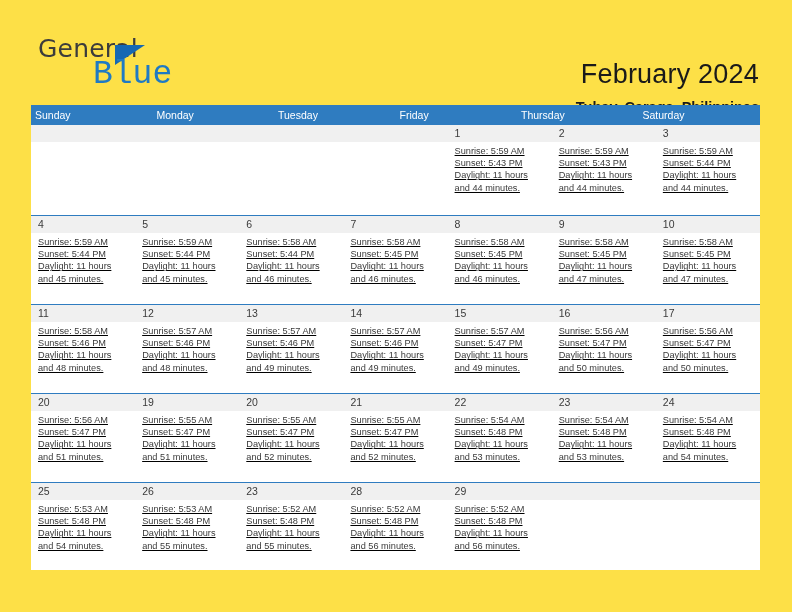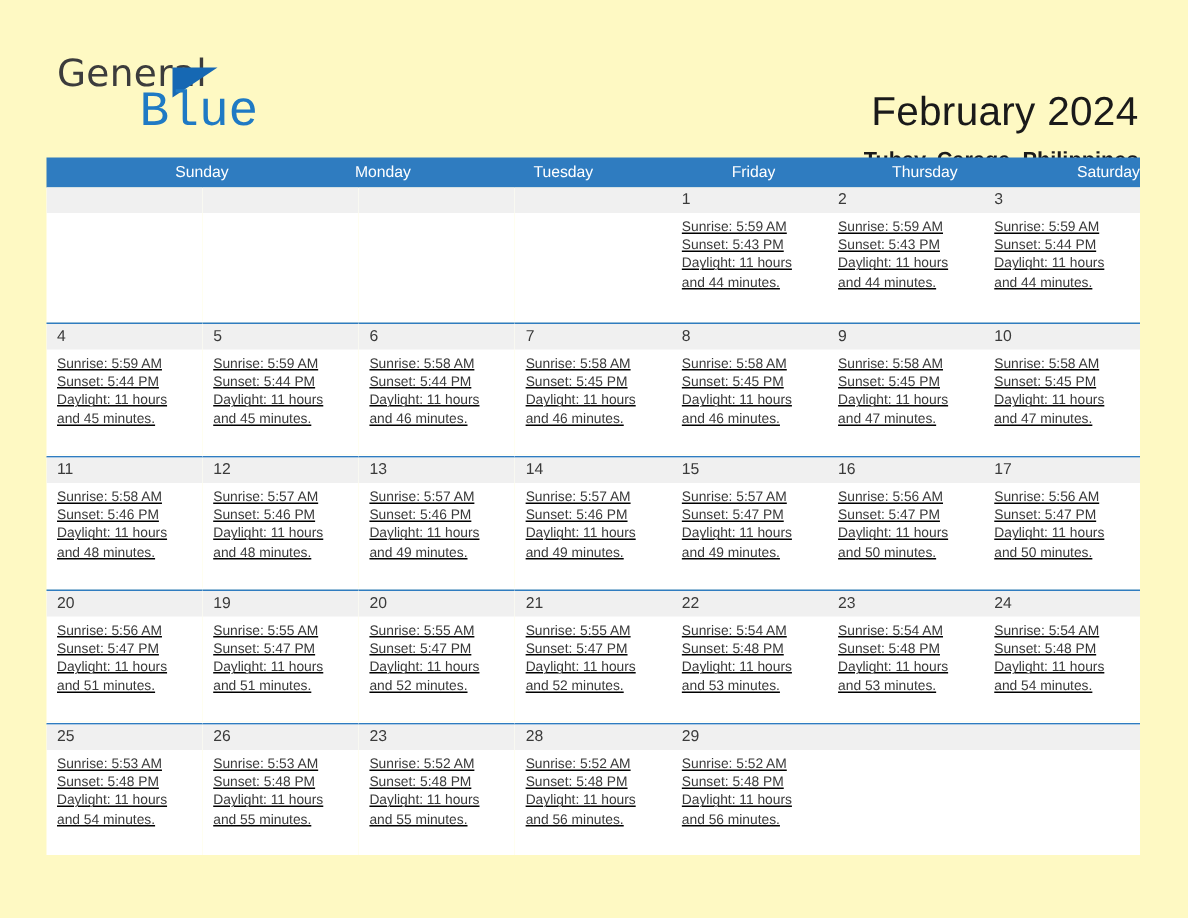--- a/index.html
+++ b/index.html
@@ -7,21 +7,21 @@
     width: 792px;
     height: 612px;
     background: #ffffff;
     font-family: "Liberation Sans", sans-serif;
     overflow: hidden;
   }
   .page {
     position: relative;
     width: 792px;
     height: 612px;
-    background: #fef9c3;
+    background: #fde047;
   }
 
   
   .header {
     position: absolute;
     top: 30px; left: 32px; right: 33px;
     height: 68px;
   }
   .logo {
     position: absolute;
@@ -85,25 +85,24 @@
   .dow-row {
     display: flex;
     background: #2f7cc0;
     height: 20px;
   }
   .dow {
     flex: 1 1 0;
     color: #ffffff;
     font-size: 10.5px;
     line-height: 20px;
-    padding-left: 24px;
+    padding-left: 4px;
     font-family: "Liberation Sans", sans-serif;
     white-space: nowrap;
     overflow: hidden;
-    text-align: right;
   }
   .week {
     display: flex;
     height: 89px;
     border-top: 1px solid #ffffff;
   }
   .week.first { border-top: 0; }
   .cell {
     flex: 1 1 0;
     position: relative;

